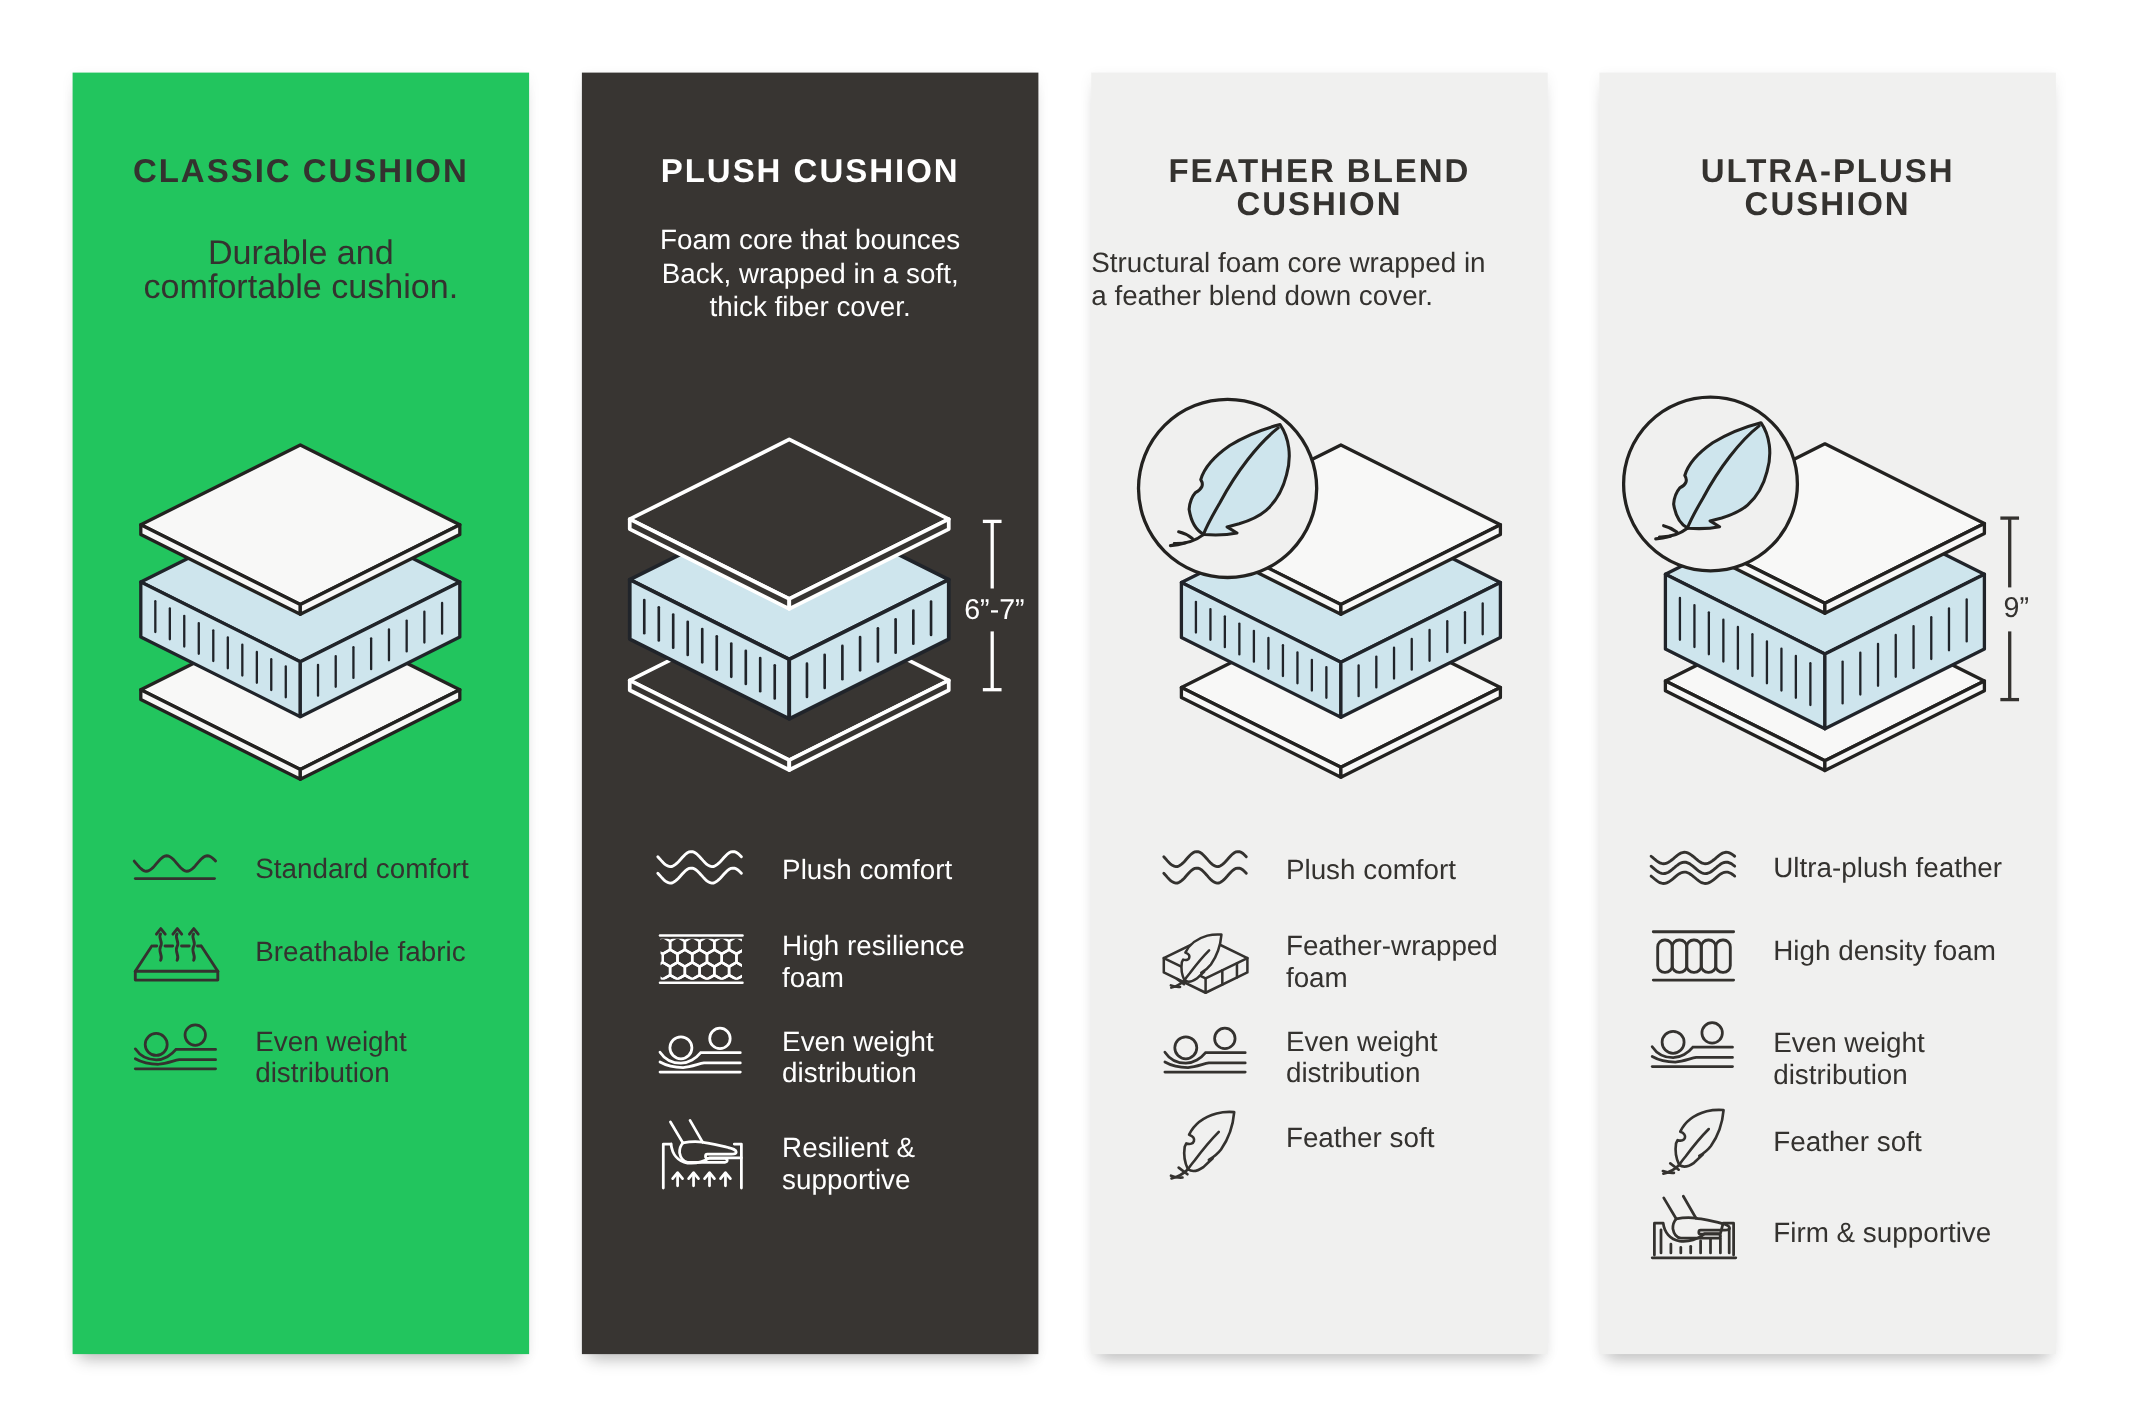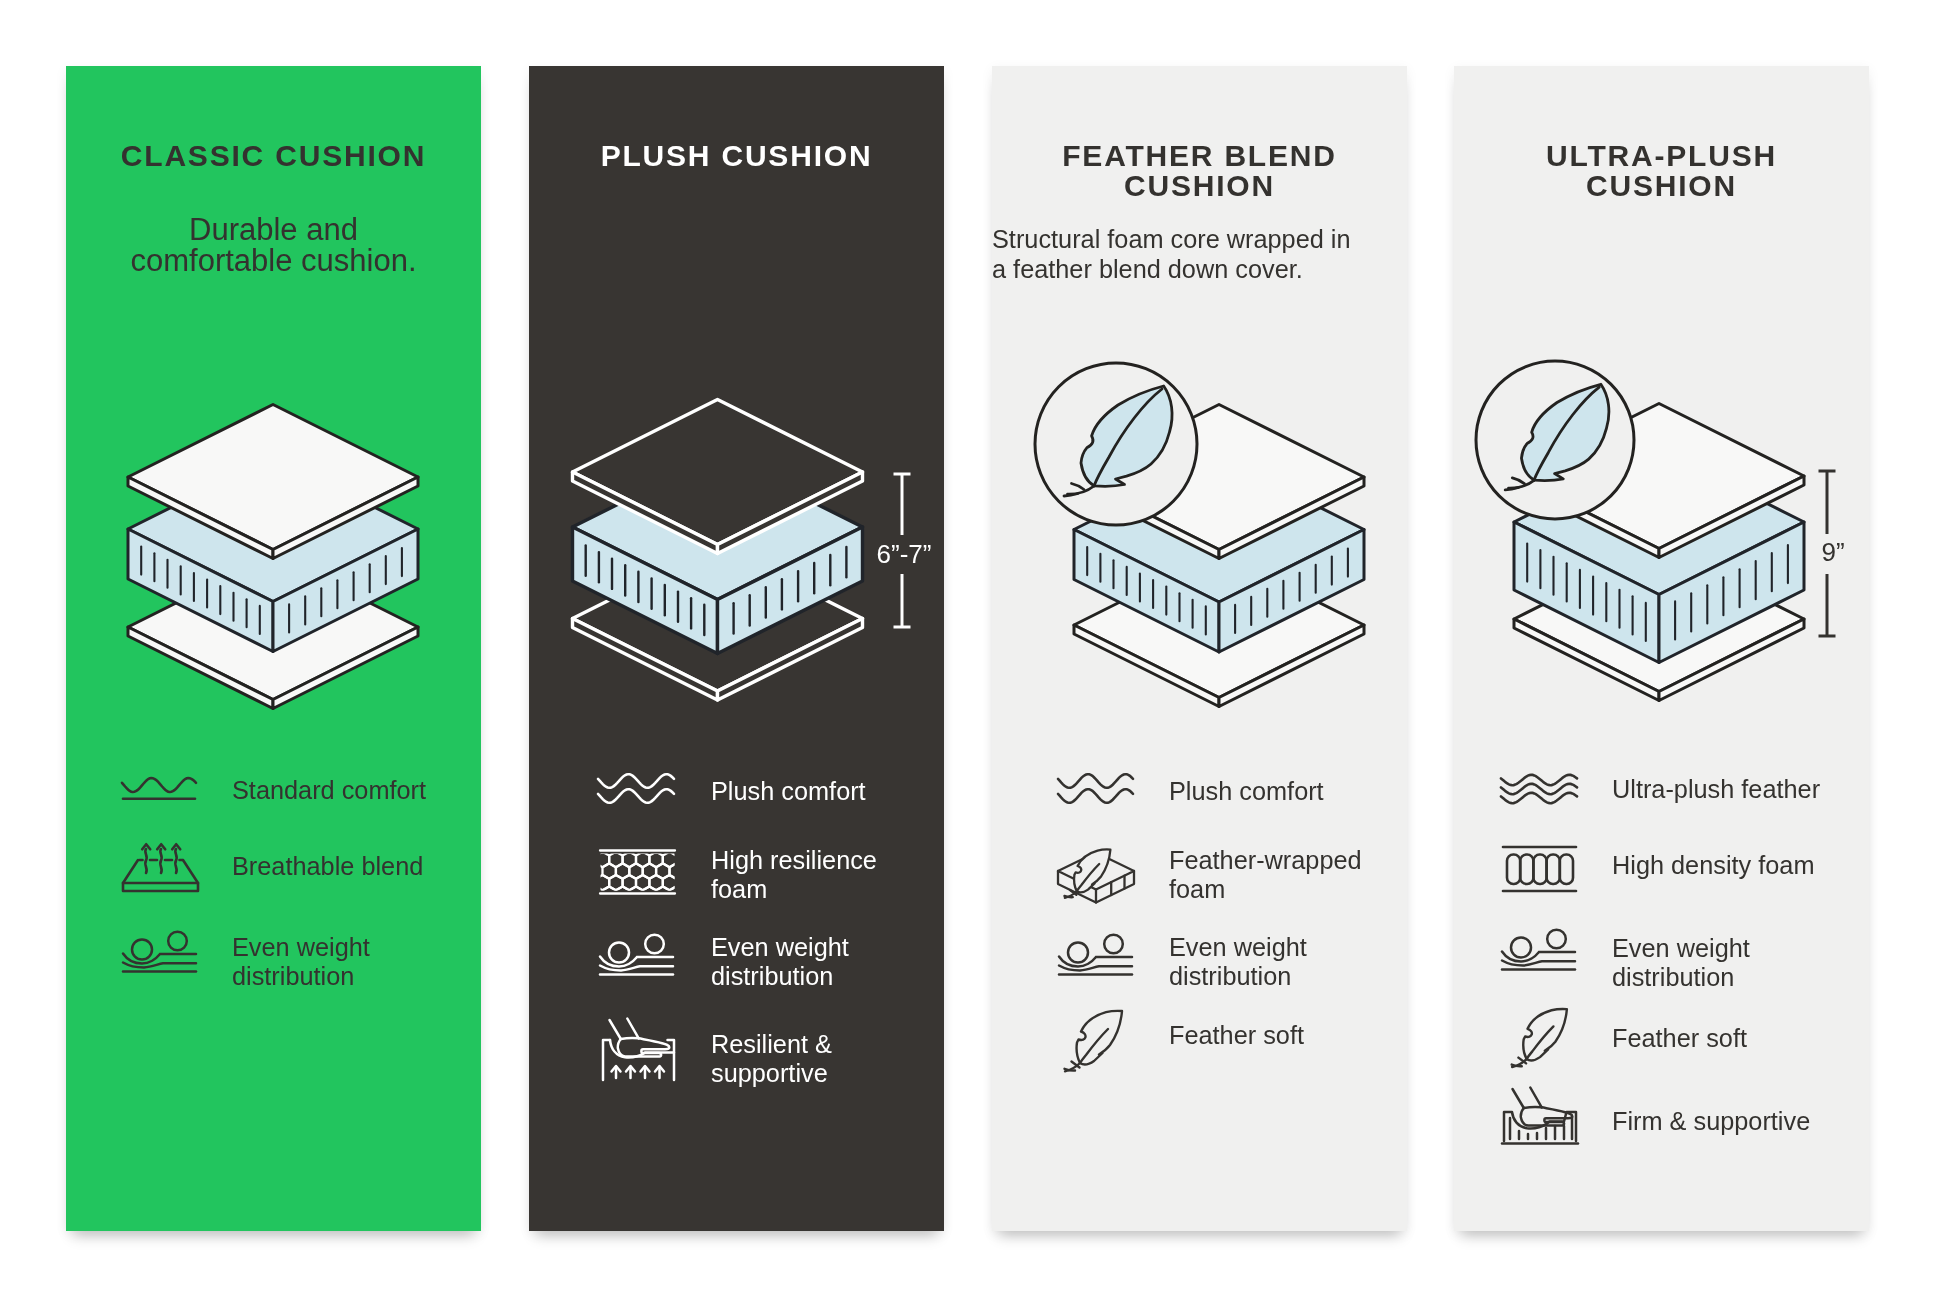--- a/index.html
+++ b/index.html
@@ -59,25 +59,26 @@
         </g>
         <g fill="none" stroke="#34322f" stroke-width="2.5" stroke-linecap="round">
           <circle cx="142" cy="949.5" r="10"></circle>
           <circle cx="177.5" cy="941" r="9.3"></circle>
           <path d="M123,953.5 C128,961 136,963.5 142,963.5 C149,963.5 156,959 160,954 L196,954"></path>
           <path d="M123,962.5 C130,966.5 138,967.5 144,967.5 C152,967 158,964 163,963.3 L196,963.3"></path>
           <line x1="123" y1="971.6" x2="196" y2="971.6"></line>
         </g>
       </svg>
       <div style="position:absolute;top:709.5px;font-family:'Liberation Sans',sans-serif;font-size:25.3px;line-height:29px;color:#34322f;left:166px;white-space:nowrap;">Standard comfort</div>
-      <div style="position:absolute;top:785.5px;font-family:'Liberation Sans',sans-serif;font-size:25.3px;line-height:29px;color:#34322f;left:166px;white-space:nowrap;">Breathable blend</div>
+      <div style="position:absolute;top:785.5px;font-family:'Liberation Sans',sans-serif;font-size:25.3px;line-height:29px;color:#34322f;left:166px;white-space:nowrap;">Breathable fabric</div>
       <div style="position:absolute;top:867.0px;font-family:'Liberation Sans',sans-serif;font-size:25.3px;line-height:29px;color:#34322f;left:166px;white-space:nowrap;">Even weight<br>distribution</div>
     </div>
     <div style="position:absolute;left:529px;top:66px;width:415px;height:1165px;background:#383532;box-shadow:0 11px 14px -7px rgba(0,0,0,0.24), 0 3px 12px rgba(0,0,0,0.06);">
       <div style="position:absolute;top:72.8px;font-family:'Liberation Sans',sans-serif;font-size:30px;line-height:34px;color:#ffffff;font-weight:bold;letter-spacing:1.8px;left:0;width:100%;text-align:center;">PLUSH CUSHION</div>
+      <div style="position:absolute;top:137.3px;font-family:'Liberation Sans',sans-serif;font-size:25.3px;line-height:30.4px;color:#ffffff;left:0;width:100%;text-align:center;">Foam core that bounces<br>Back, wrapped in a soft,<br>thick fiber cover.</div>
       <svg style="position:absolute;left:0;top:0" width="415" height="1165" viewBox="529 66 415 1165">
         <polygon points="572.5,618.5 717.5,546.0 862.5,618.5 717.5,691.0" fill="#383532" stroke="#ffffff" stroke-width="3.4" stroke-linejoin="round"></polygon>
         <polygon points="572.5,618.5 717.5,691.0 717.5,700.0 572.5,627.5" fill="#383532" stroke="#ffffff" stroke-width="3.4" stroke-linejoin="round"></polygon>
         <polygon points="717.5,691.0 862.5,618.5 862.5,627.5 717.5,700.0" fill="#383532" stroke="#ffffff" stroke-width="3.4" stroke-linejoin="round"></polygon>
         <polygon points="572.5,527.0 717.5,454.5 862.5,527.0 717.5,599.5" fill="#cee5ed" stroke="#20242a" stroke-width="3.4" stroke-linejoin="round"></polygon>
         <polygon points="572.5,527.0 717.5,599.5 717.5,653.5 572.5,581.0" fill="#cee5ed" stroke="#20242a" stroke-width="3.4" stroke-linejoin="round"></polygon>
         <polygon points="717.5,599.5 862.5,527.0 862.5,581.0 717.5,653.5" fill="#cee5ed" stroke="#20242a" stroke-width="3.4" stroke-linejoin="round"></polygon>
         <g stroke="#20242a" stroke-width="2.4" stroke-linecap="round">
           <line x1="585.7" y1="545.5" x2="585.7" y2="575.7"></line>
           <line x1="598.9" y1="552.1" x2="598.9" y2="582.3"></line>

